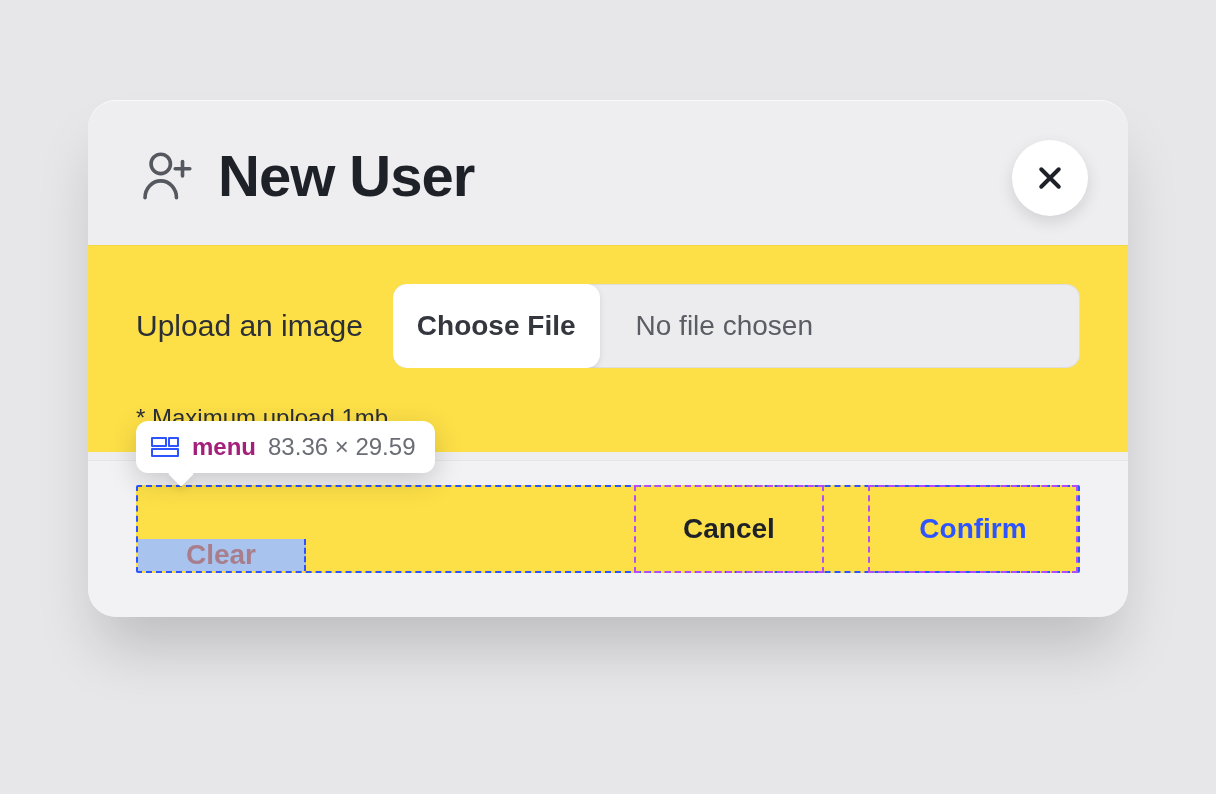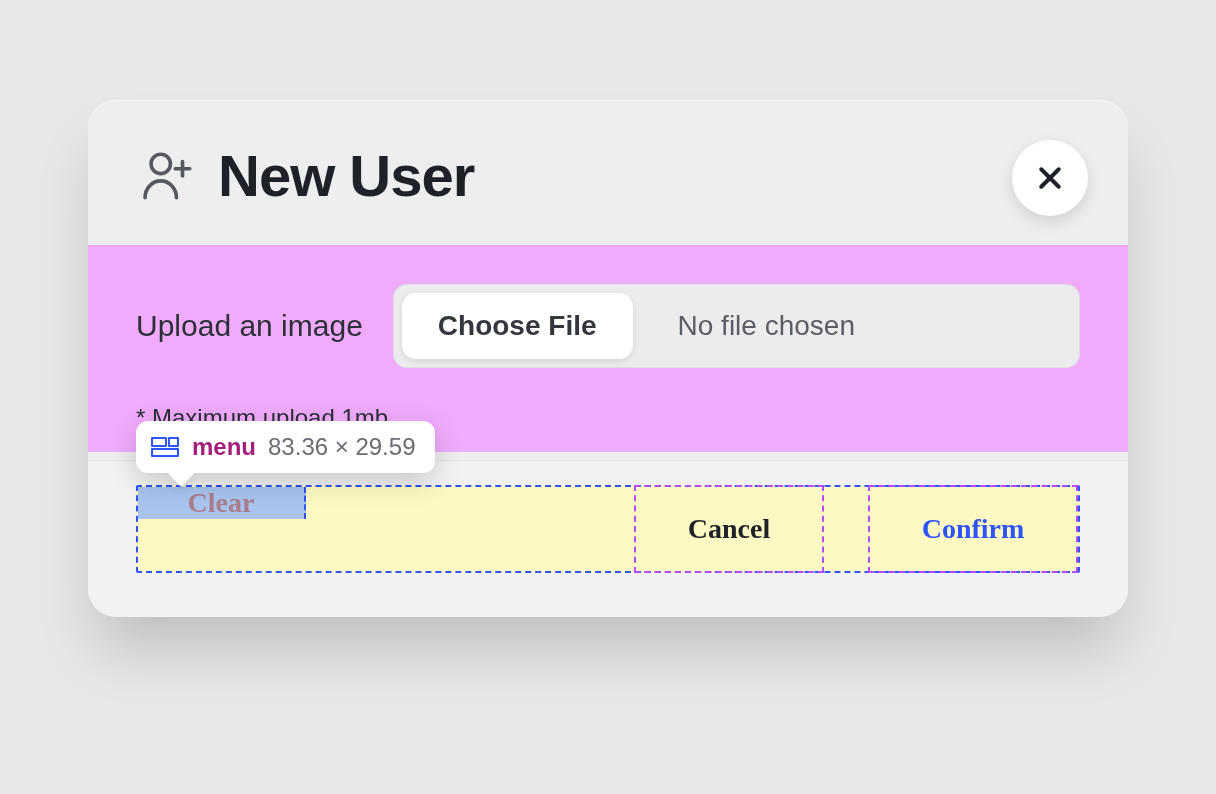--- a/index.html
+++ b/index.html
@@ -57,21 +57,21 @@
   border-radius: 50%;
   background: #fff;
   box-shadow: 0 6px 16px rgba(0,0,0,0.12);
   display: flex;
   align-items: center;
   justify-content: center;
   cursor: pointer;
 }
 .close-btn svg { width: 30px; height: 30px; }
 .body {
-  background: #f0abfc;
+  background: #fde047;
   padding: 38px 48px 20px 48px;
   border-top: 1px solid rgba(0,0,0,0.04);
 }
 .upload-row {
   display: flex;
   align-items: center;
   gap: 30px;
 }
 .upload-label {
   font-size: 30px;
@@ -85,22 +85,22 @@
   height: 84px;
   border-radius: 14px;
   background: #ECECEF;
   box-shadow: inset 0 0 0 1px rgba(0,0,0,0.06);
   overflow: hidden;
 }
 .choose-btn {
   background: #fff;
   border: none;
   border-radius: 14px;
-  margin: 9px;
-  padding: 0 36px;
+  margin: 0;
+  padding: 0 24px;
   font-size: 28px;
   font-weight: 800;
   color: #34373E;
   box-shadow: 0 2px 6px rgba(0,0,0,0.10);
   cursor: pointer;
 }
 .file-status {
   flex: 1;
   display: flex;
   align-items: center;
@@ -120,26 +120,25 @@
   border-top: 1px solid rgba(0,0,0,0.05);
   border-bottom-left-radius: 28px;
   border-bottom-right-radius: 28px;
   padding: 24px 48px 44px 48px;
   margin-top: 8px;
 }
 
 
 .inspect-bar {
   display: flex;
-  align-items: flex-start;
+  align-items: flex-end;
   height: 88px;
   border: 2px dashed #2E54FF;
   border-radius: 2px;
-  background: #fef9c3;
-  font-family: Liberation Serif, serif;
+  background: #fde047;
 }
 
 
 .clear-btn {
   width: 168px;
   display: flex;
   align-items: center;
   justify-content: center;
   font-size: 28px;
   font-weight: 800;

